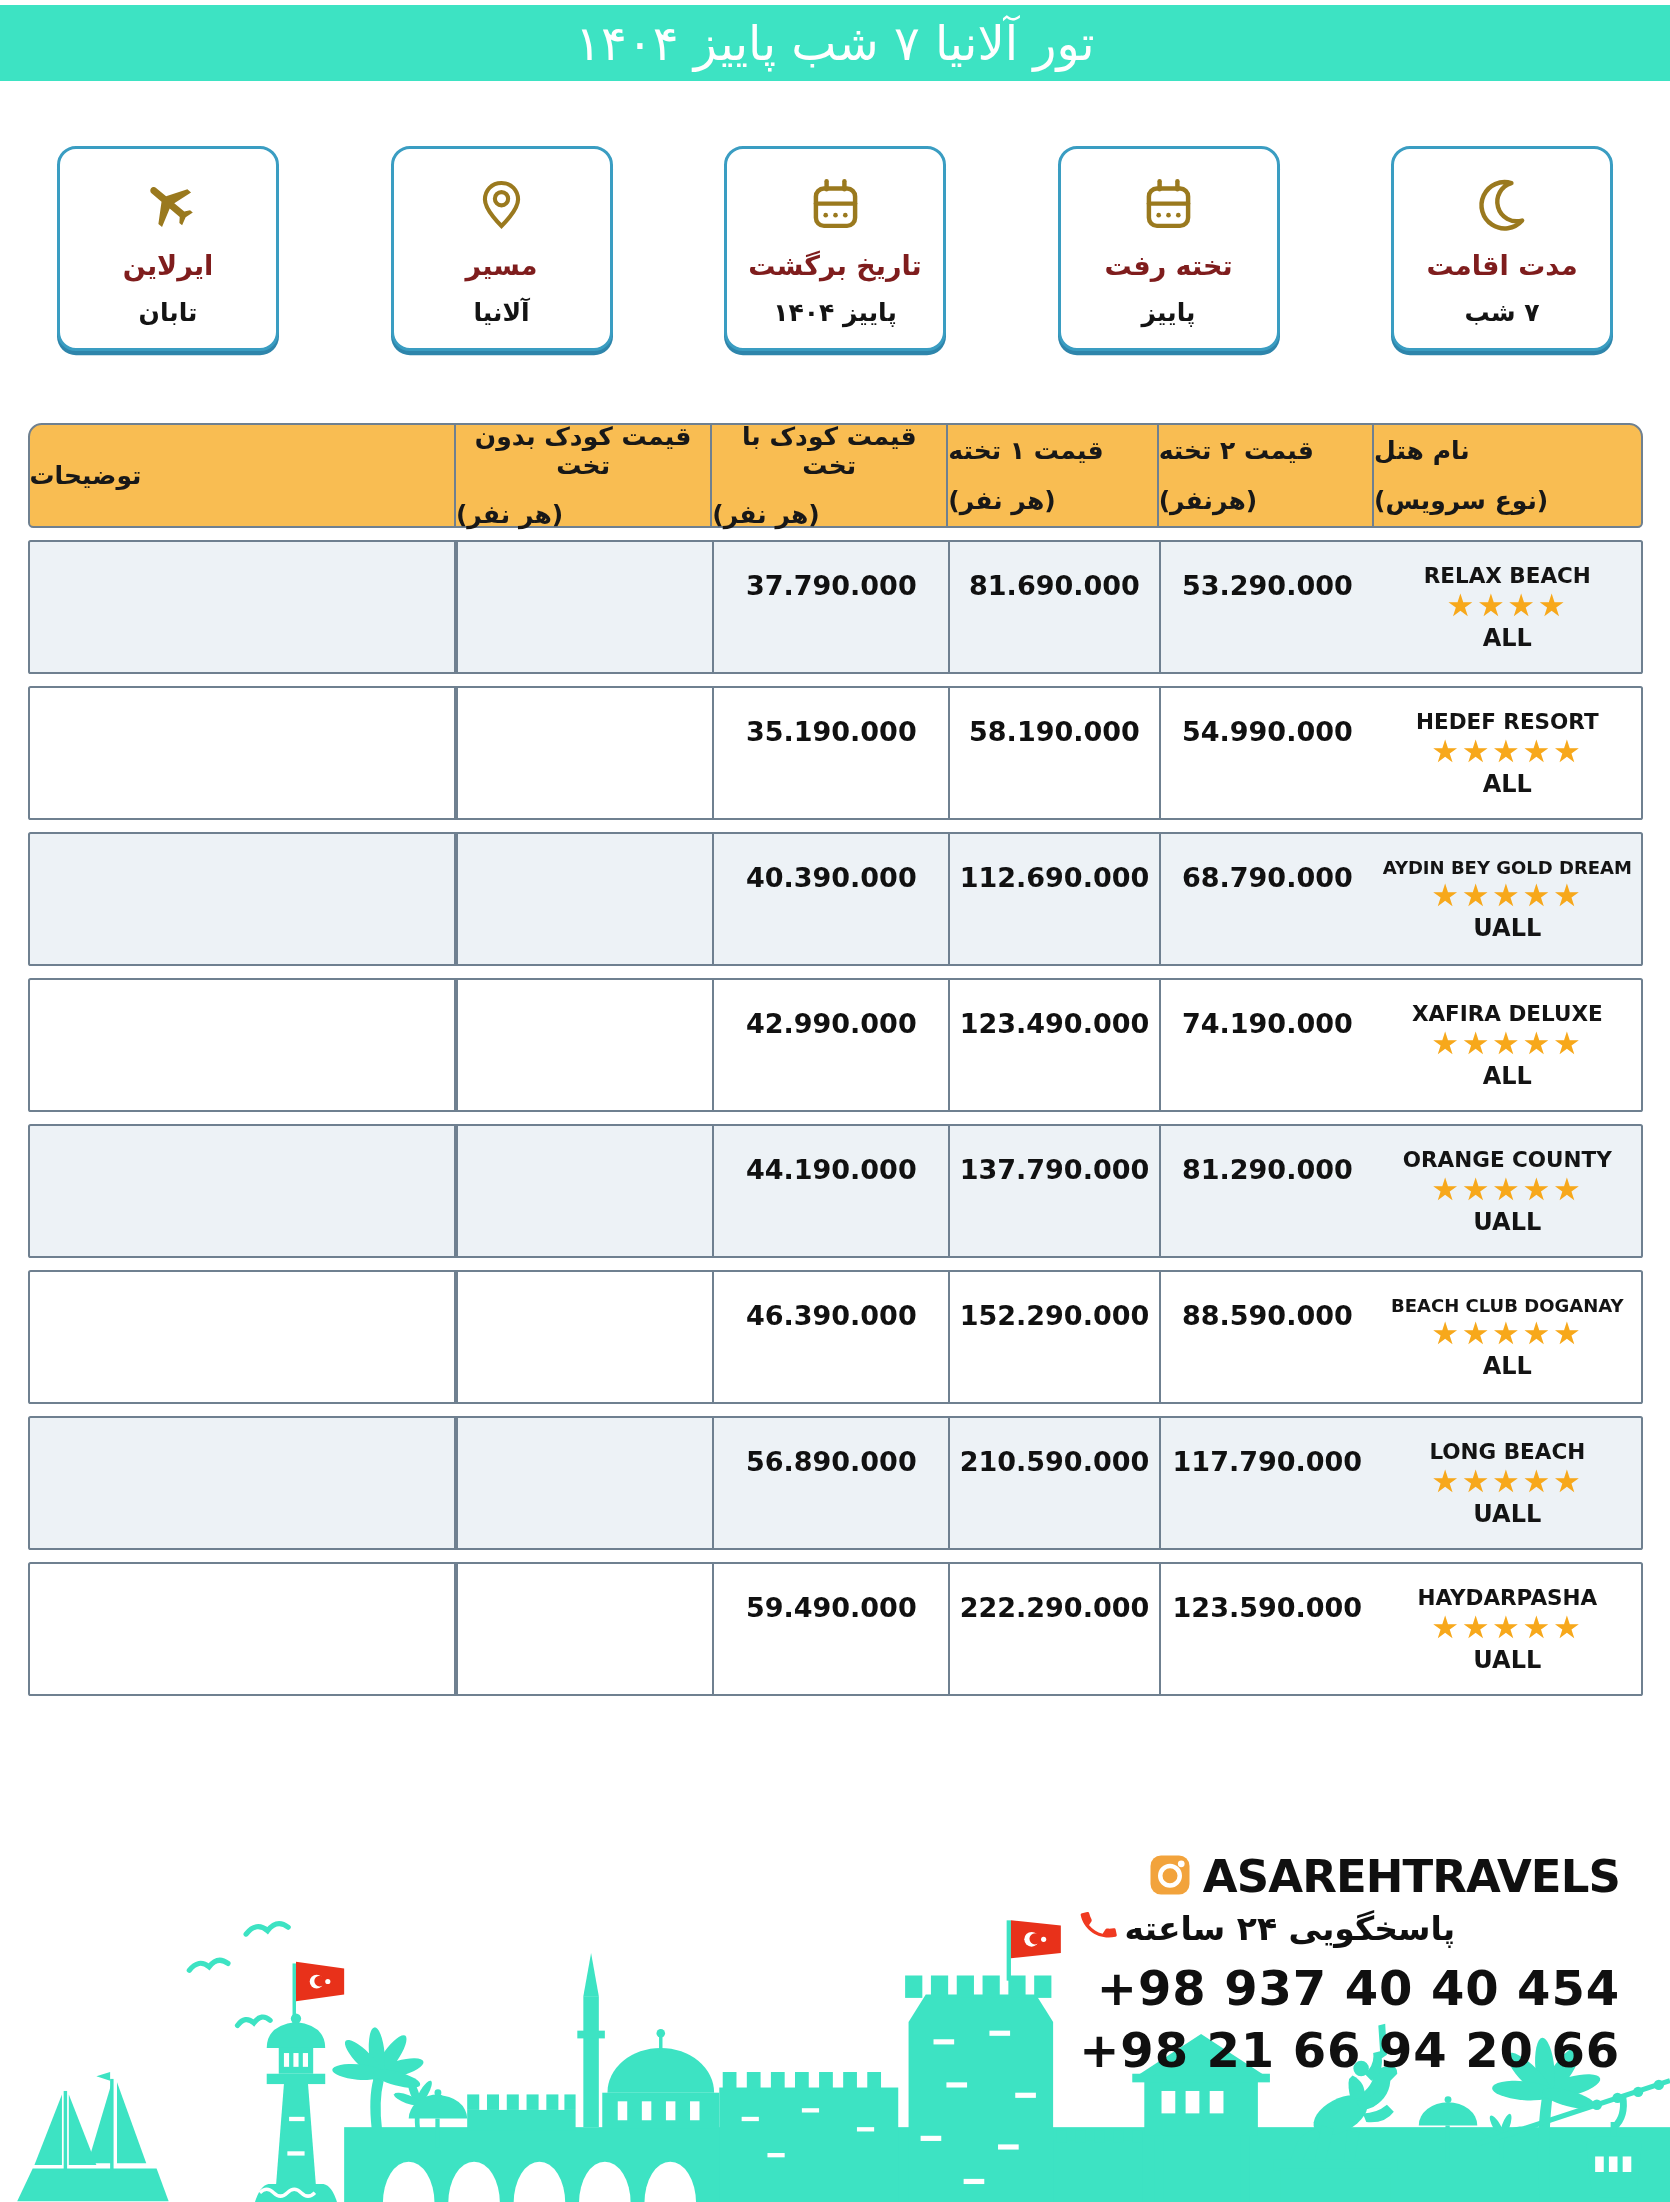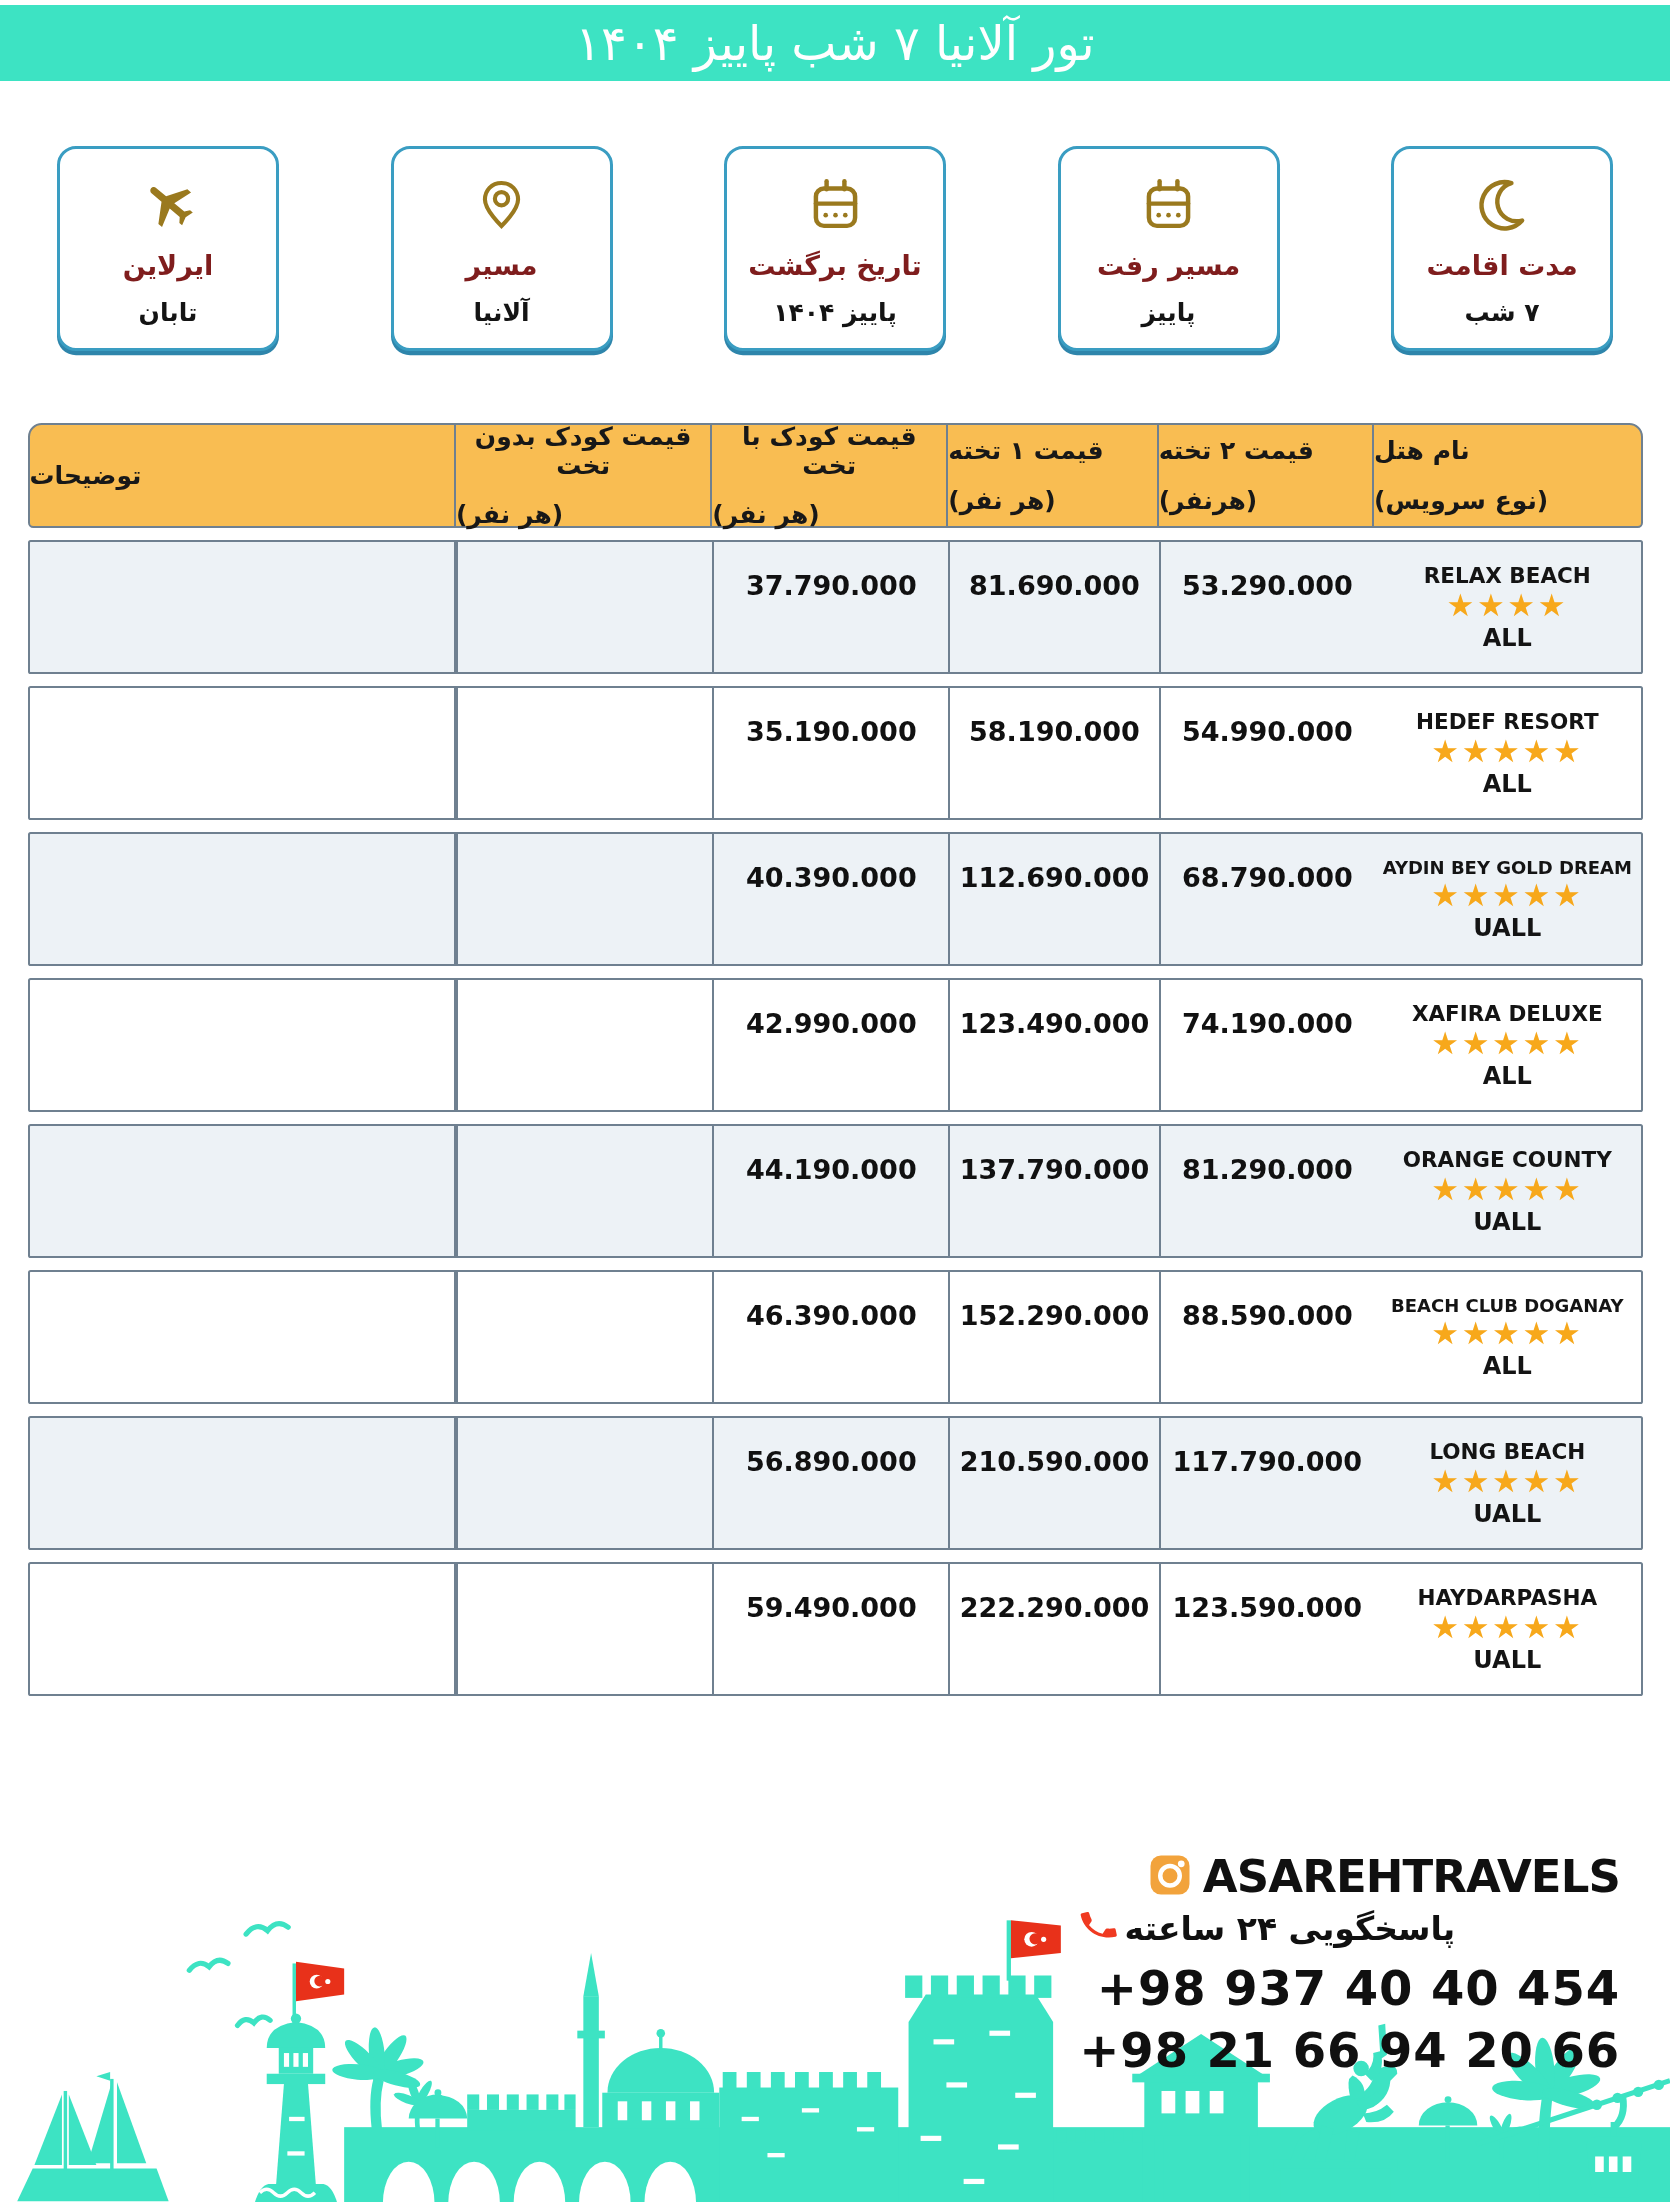--- a/index.html
+++ b/index.html
@@ -79,21 +79,21 @@
       <svg width="57" height="57" viewBox="0 0 64 64" fill="none" stroke="#9a791e" stroke-width="5" stroke-linecap="round">
         <rect x="10" y="14" width="44" height="42" rx="9"></rect>
         <line x1="10" y1="31" x2="54" y2="31"></line>
         <line x1="22" y1="6" x2="22" y2="15"></line>
           <line x1="42" y1="6" x2="42" y2="15"></line>
         <circle cx="21" cy="44" r="2.6" fill="#9a791e" stroke="none"></circle>
         <circle cx="32" cy="44" r="2.6" fill="#9a791e" stroke="none"></circle>
         <circle cx="43" cy="44" r="2.6" fill="#9a791e" stroke="none"></circle>
       </svg>
     </span>
-    <span class="lbl">مسیر رفت</span>
+    <span class="lbl">تخته رفت</span>
     <span class="val">پاییز</span>
   </div>
 
   <div class="card">
     <span class="icon">
       <svg width="57" height="57" viewBox="0 0 64 64" fill="none" stroke="#9a791e" stroke-width="5" stroke-linecap="round">
         <rect x="10" y="14" width="44" height="42" rx="9"></rect>
         <line x1="10" y1="31" x2="54" y2="31"></line>
         <line x1="22" y1="6" x2="22" y2="15"></line>
           <line x1="42" y1="6" x2="42" y2="15"></line>

